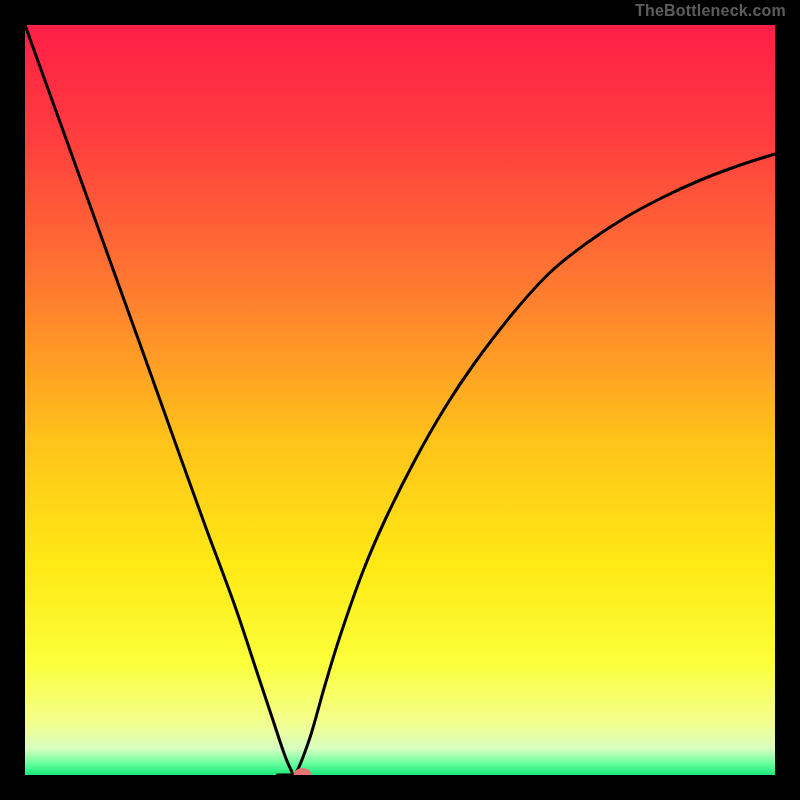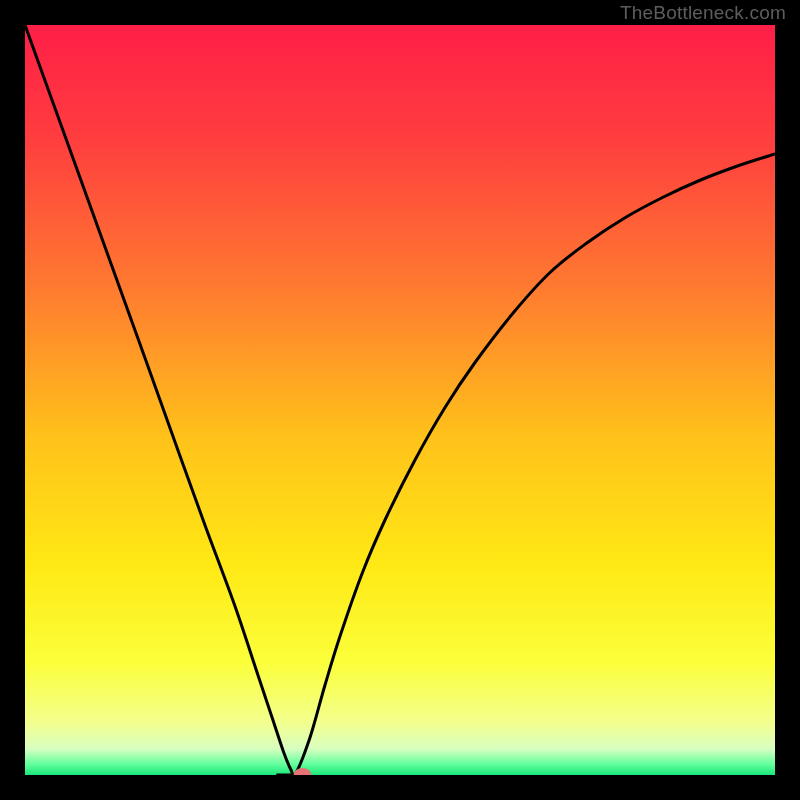--- a/index.html
+++ b/index.html
@@ -16,24 +16,25 @@
     left: 0;
     width: 800px;
     height: 800px;
     background: #000;
   }
   .watermark {
     position: absolute;
     top: 2px;
     right: 14px;
     font-family: Arial, Helvetica, sans-serif;
-    font-size: 19px;
+    font-size: 16px;
     color: #5d5d5d;
     letter-spacing: 0.2px;
     user-select: none;
+    font-weight: bold;
   }
   .plot {
     position: absolute;
     top: 25px;
     left: 25px;
     width: 750px;
     height: 750px;
   }
 </style>
 </head>

